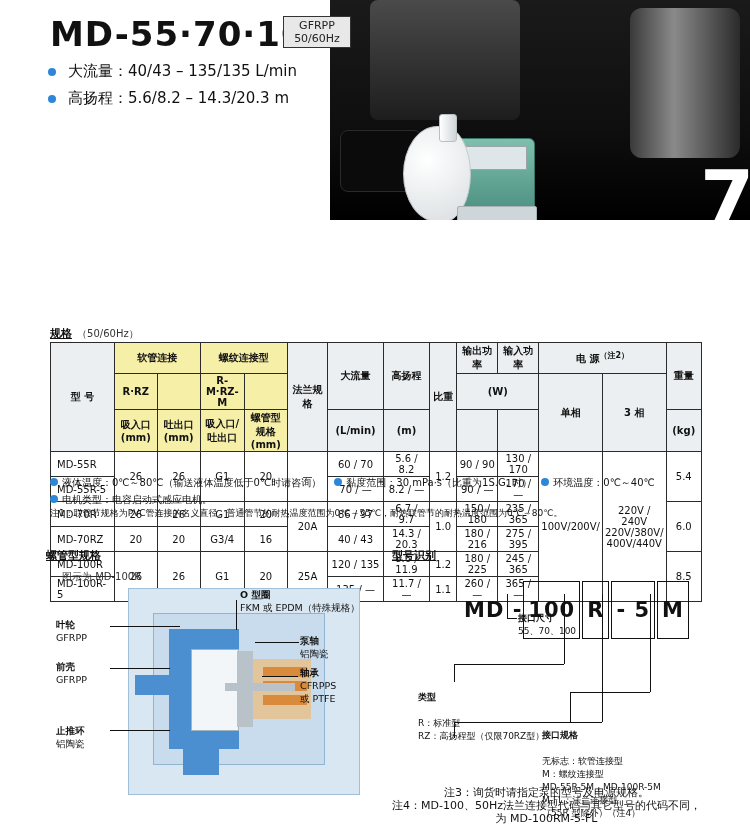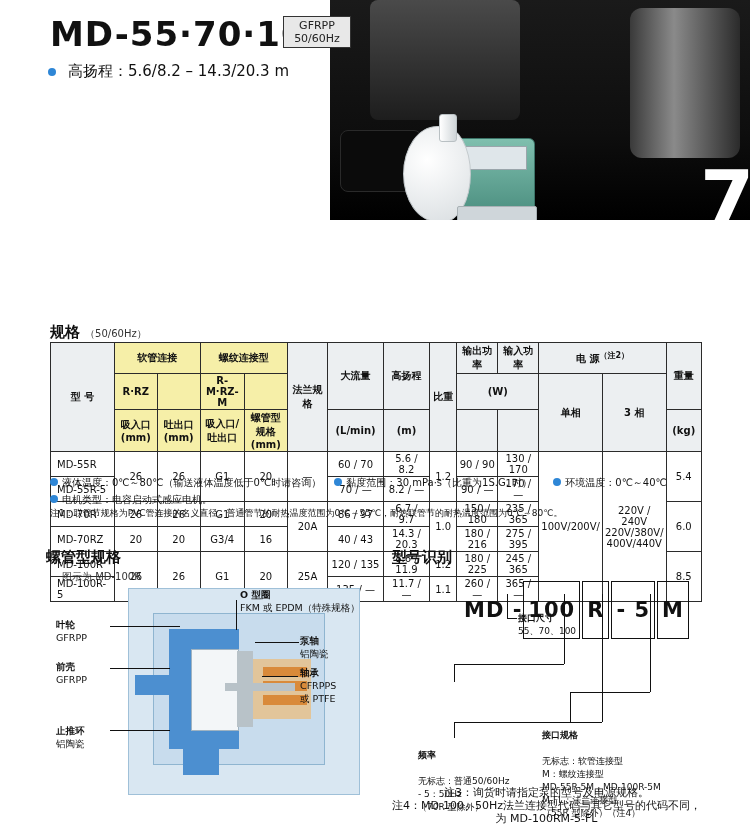--- a/index.html
+++ b/index.html
@@ -25,21 +25,21 @@
 
   
   .pump{position:absolute;left:395px;top:120px;width:160px;height:115px;}
   .pump .body{position:absolute;left:60px;top:18px;width:78px;height:72px;border-radius:6px;background:linear-gradient(180deg,#7fbfae,#4e9182);border:1px solid #3c7468;}
   .pump .label{position:absolute;left:70px;top:26px;width:60px;height:22px;background:#dfe6ea;border:1px solid #9aa5ab;font-size:4px;}
   .pump .front{position:absolute;left:8px;top:6px;width:66px;height:94px;border-radius:50% 40% 40% 50%/50% 50% 50% 50%;background:radial-gradient(circle at 35% 35%,#ffffff,#d8dde0);border:1px solid #c3c9cc;}
   .pump .nozzle{position:absolute;left:44px;top:-6px;width:16px;height:26px;border-radius:3px;background:linear-gradient(90deg,#ffffff,#cfd5d8);border:1px solid #b9c0c3;}
   .pump .foot{position:absolute;left:62px;top:86px;width:78px;height:14px;background:#cfd6da;border:1px solid #a9b1b5;border-radius:2px;}
 
   
-  .sec-title{font-size:15px;font-weight:700;color:#111;}
+  .sec-title{font-size:11px;font-weight:700;color:#111;text-decoration:underline;}
   .sec-sub{font-size:10px;color:#333;font-weight:400;}
   .spec-head{position:absolute;left:50px;top:322px;}
 
   table.spec{position:absolute;left:50px;top:342px;border-collapse:collapse;width:652px;font-size:10px;color:#111;}
   table.spec td,table.spec th{border:1px solid #2b2b2b;text-align:center;padding:1px 2px;font-weight:400;}
   table.spec .hdr{background:#eceff1;font-weight:700;}
   table.spec .hdr-y{background:#f6efa8;font-weight:700;}
   table.spec .model{text-align:left;padding-left:6px;font-weight:400;}
   .note-sup{font-size:8px;vertical-align:super;}
 
@@ -97,20 +97,21 @@
     </div>
 
     <div class="hero-title">MD-55·70·100</div>
     <div class="gfrpp-box">
       <div>GFRPP</div>
       <div>50/60Hz</div>
     </div>
 
     <div class="bullets">
       <ul>
+        <li>大流量：40/43 – 135/135 L/min</li>
         <li>高扬程：5.6/8.2 – 14.3/20.3 m</li>
       </ul>
     </div>
   </div>
 
   <div class="spec-head">
     <span class="sec-title">规格</span>
     <span class="sec-sub">（50/60Hz）</span>
   </div>
 
@@ -235,21 +236,21 @@
       <td>260 / —</td>
       <td>365 / —</td>
     </tr>
   </tbody>
     </table>
 
   <div class="legend">
     <div>
       <span class="b"></span><span>液体温度：0℃～80℃（输送液体温度低于0℃时请咨询）</span>
       <span style="margin-left:10px"><span class="b"></span><span>黏度范围：30 mPa·s（比重为1S.G. 时）</span></span>
-      <span style="margin-left:18px"><span class="b"></span><span>环境温度：0℃～40℃</span></span>
+      <span style="margin-left:6px"><span class="b"></span><span>环境温度：0℃～40℃</span></span>
     </div>
     <div>
       <span class="b"></span><span>电机类型：电容启动式感应电机。</span>
     </div>
   </div>
 
   <div class="notes">
     <div>注1：联管节规格为PVC管连接的名义直径。普通管节的耐热温度范围为0℃～55℃，耐热联管节的耐热温度范围为0℃～80℃。</div>
   </div>
 
@@ -323,25 +324,24 @@
     <div class="divider" style="left:62px;top:156px;width:148px;height:1px;"></div>
     <div class="divider" style="left:62px;top:156px;width:1px;height:16px;"></div>
     <div class="divider" style="left:258px;top:28px;width:1px;height:98px;"></div>
     <div class="divider" style="left:178px;top:126px;width:80px;height:1px;"></div>
     <div class="divider" style="left:178px;top:126px;width:1px;height:30px;"></div>
 
     <div class="code-note" style="left:126px;top:46px;">
       <b>接口尺寸</b><br>
       <span>55、70、100</span>
     </div>
-    <div class="code-note" style="left:26px;top:170px;white-space:pre-line;">
-      <b>频率</b><br>
-      <span>无标志：普通50/60Hz
-- 5：50Hz
-（70R 型除外）</span>
+    <div class="code-note" style="left:26px;top:112px;white-space:pre-line;">
+      <b>类型</b><br>
+      <span>R：标准型
+RZ：高扬程型（仅限70RZ型）</span>
     </div>
     <div class="code-note" style="left:150px;top:150px;white-space:pre-line;">
       <b>接口规格</b><br>
       <span>无标志：软管连接型
 M：螺纹连接型
     MD-55R-5M，MD-100R-5M
 M-FL：法兰连接型
     （55R 型除外）（注4）</span>
     </div>
   </div>

